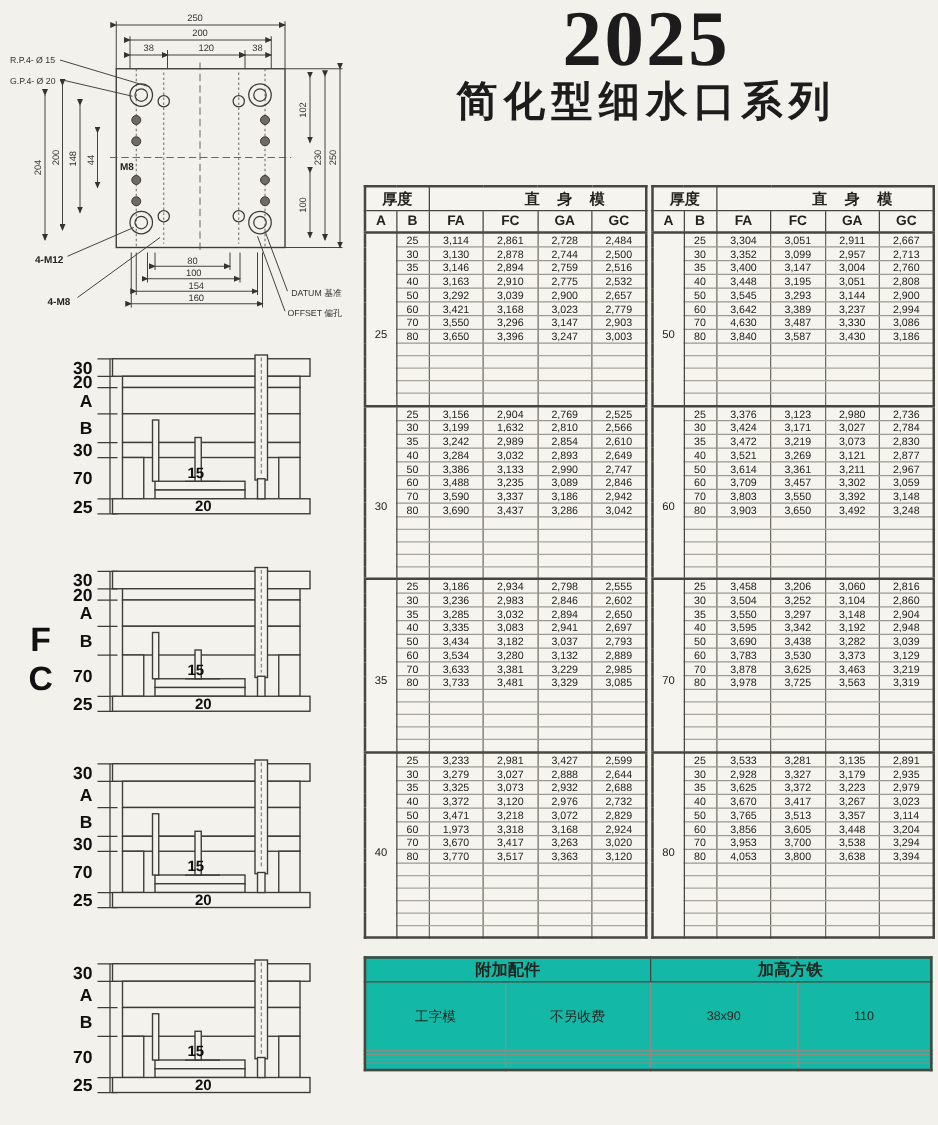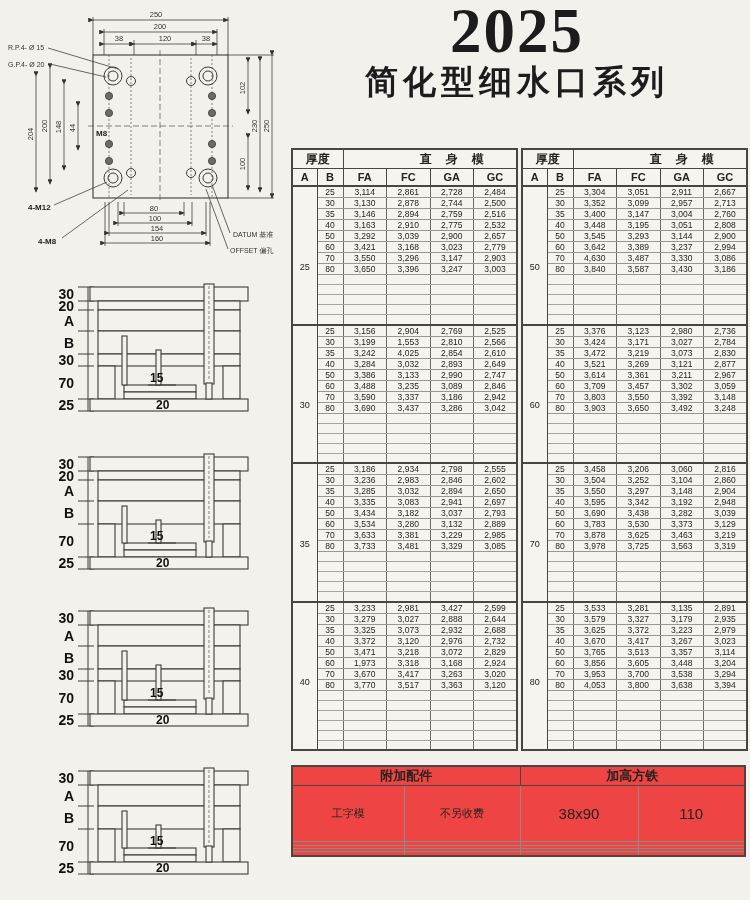--- a/index.html
+++ b/index.html
@@ -42,29 +42,29 @@
   .price-table tbody{border-top:2px solid #47463f;}
   .price-table .a-cell{vertical-align:bottom;font-size:9px;border-color:#47463f;}
   .price-table tr{height:10px;}
   .price-table .empty td{border-color:#a8a69c;border-left-color:#6e6d64;border-right-color:#6e6d64;}
   #table-left{position:absolute;left:291px;top:148px;}
   #table-right{position:absolute;left:521px;top:148px;}
   
   #acc-table{
     position:absolute;left:291px;top:765px;
     border-collapse:collapse;table-layout:fixed;width:455px;height:92px;
-    background:#ef4444;border:2px solid #47463f;
+    background:#14b8a6;border:2px solid #47463f;
   }
   #acc-table th,#acc-table td{
     border:1px solid #8d8b82;padding:0;text-align:center;
     font:10px "Liberation Sans",sans-serif;color:#24241f;
   }
   #acc-table th{font-family:"Liberation Serif",serif;font-size:13px;font-weight:bold;height:18px;border-color:#47463f;}
   #acc-table .acc-cn{font-family:"Liberation Serif",serif;font-size:11px;margin-left:11px;}
-  #acc-table .acc-num{font-size:15px;margin-left:27px;}
+  #acc-table .acc-num{font-size:10px;margin-left:27px;}
 </style>
 </head>
 <body>
 
 <div id="title-wrap">
   <div id="title-year">2025</div>
   <div id="title-main">简化型细水口系列</div>
 </div>
 
 <svg id="drawing" width="288" height="268" viewBox="0 0 288 268">
@@ -215,20 +215,21 @@
       <rect x="122" y="68" width="5" height="35" fill="#f3f2ed" stroke="#3c3b36" stroke-width="1.1"></rect>
       <rect x="170" y="2" width="10" height="100" fill="#f3f2ed" stroke="#3c3b36" stroke-width="1.1"></rect>
       <line x1="175" y1="4" x2="175" y2="98" stroke="#3c3b36" stroke-width="0.6" stroke-dasharray="3,2"></line>
       <rect x="172" y="101" width="6" height="16" fill="#f3f2ed" stroke="#3c3b36" stroke-width="1.1"></rect>
       <text class="dlbl" x="116" y="100">15</text>
       <line x1="114" y1="103" x2="142" y2="103" stroke="#3c3b36" stroke-width="1"></line>
       <text class="dlbl" x="122" y="127">20</text>
     </svg>
   </div>
 <div class="diagram-group" id="dg1" style="top:452px;height:140px">
+    <div class="diagram-label" style="top:45px">F C</div>
     <svg class="diagram-svg" width="225" height="123" viewBox="0 0 225 123">
       <line x1="54" y1="5" x2="54" y2="117" stroke="#3c3b36" stroke-width="1"></line>
       <line x1="44" y1="5" x2="60" y2="5" stroke="#3c3b36" stroke-width="1"></line>
       <line x1="44" y1="19" x2="60" y2="19" stroke="#3c3b36" stroke-width="1"></line>
       <line x1="44" y1="28" x2="60" y2="28" stroke="#3c3b36" stroke-width="1"></line>
       <line x1="44" y1="49" x2="60" y2="49" stroke="#3c3b36" stroke-width="1"></line>
       <line x1="44" y1="72" x2="60" y2="72" stroke="#3c3b36" stroke-width="1"></line>
       <line x1="44" y1="105" x2="60" y2="105" stroke="#3c3b36" stroke-width="1"></line>
       <line x1="44" y1="117" x2="60" y2="117" stroke="#3c3b36" stroke-width="1"></line>
       <text class="plbl" x="40" y="17" text-anchor="end">30</text>
@@ -446,28 +447,28 @@
         <td class="a-cell" rowspan="13" style="padding-bottom:52px">30</td>
         <td>25</td>
         <td>3,156</td>
         <td>2,904</td>
         <td>2,769</td>
         <td>2,525</td>
       </tr>
       <tr>
         <td>30</td>
         <td>3,199</td>
-        <td>1,553</td>
+        <td>1,632</td>
         <td>2,810</td>
         <td>2,566</td>
       </tr>
       <tr>
         <td>35</td>
         <td>3,242</td>
-        <td>4,025</td>
+        <td>2,989</td>
         <td>2,854</td>
         <td>2,610</td>
       </tr>
       <tr>
         <td>40</td>
         <td>3,284</td>
         <td>3,032</td>
         <td>2,893</td>
         <td>2,649</td>
       </tr>
@@ -1040,21 +1041,21 @@
       <tr>
         <td class="a-cell" rowspan="14" style="padding-bottom:62.400000000000006px">80</td>
         <td>25</td>
         <td>3,533</td>
         <td>3,281</td>
         <td>3,135</td>
         <td>2,891</td>
       </tr>
       <tr>
         <td>30</td>
-        <td>3,579</td>
+        <td>2,928</td>
         <td>3,327</td>
         <td>3,179</td>
         <td>2,935</td>
       </tr>
       <tr>
         <td>35</td>
         <td>3,625</td>
         <td>3,372</td>
         <td>3,223</td>
         <td>2,979</td>

